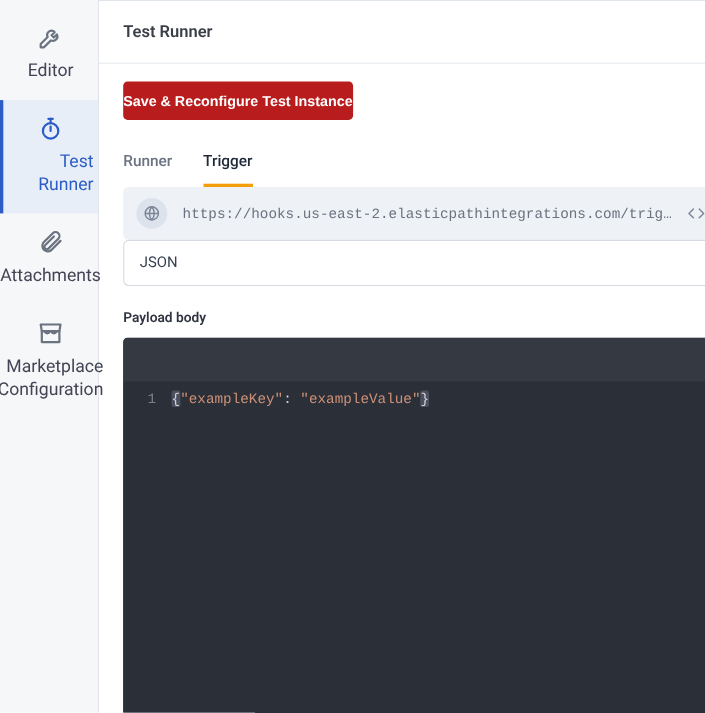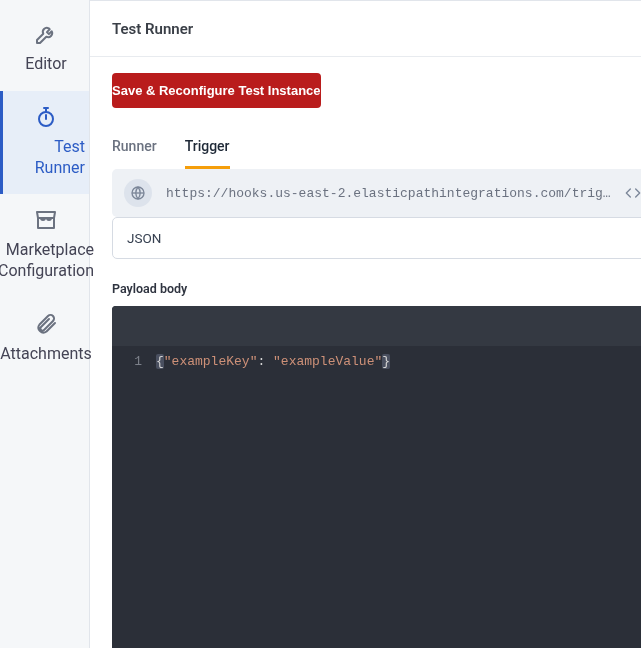--- a/index.html
+++ b/index.html
@@ -245,36 +245,36 @@
           <line x1="12" y1="3" x2="12" y2="7"></line>
         </svg>
     </span>
     <span class="label">Test Runner</span>
   </div>
 
 
   <div class="sidebar-item">
     <span class="icon-slot">
       <svg width="24" height="24" viewBox="0 0 24 24" fill="none" stroke="#6b7280" stroke-width="2" stroke-linecap="round" stroke-linejoin="round">
+          <path d="M21 11l-8.5 8.5a5 5 0 0 1-7-7L14 4a3.5 3.5 0 0 1 5 5l-9 9a2 2 0 0 1-3-3l8-8"></path>
+        </svg>
+    </span>
+    <span class="label">Attachments</span>
+  </div>
+
+  <div class="sidebar-item">
+    <span class="icon-slot">
+      <svg width="24" height="24" viewBox="0 0 24 24" fill="none" stroke="#6b7280" stroke-width="2" stroke-linecap="round" stroke-linejoin="round">
           <path d="M4 10h16v10H4z"></path>
           <path d="M3 4h18l-1 6H4z"></path>
           <path d="M7 10a2 2 0 1 0 4 0"></path>
           <path d="M13 10a2 2 0 1 0 4 0"></path>
         </svg>
     </span>
     <span class="label">Marketplace Configuration</span>
-  </div>
-
-  <div class="sidebar-item">
-    <span class="icon-slot">
-      <svg width="24" height="24" viewBox="0 0 24 24" fill="none" stroke="#6b7280" stroke-width="2" stroke-linecap="round" stroke-linejoin="round">
-          <path d="M21 11l-8.5 8.5a5 5 0 0 1-7-7L14 4a3.5 3.5 0 0 1 5 5l-9 9a2 2 0 0 1-3-3l8-8"></path>
-        </svg>
-    </span>
-    <span class="label">Attachments</span>
   </div>
 
 </nav>
 
 <main class="main">
 
   <div class="header">
     <div class="header-title">Test Runner</div>
     <div class="close-btn">
       <svg width="16" height="16" viewBox="0 0 24 24" fill="none" stroke="currentColor" stroke-width="2" stroke-linecap="round">

